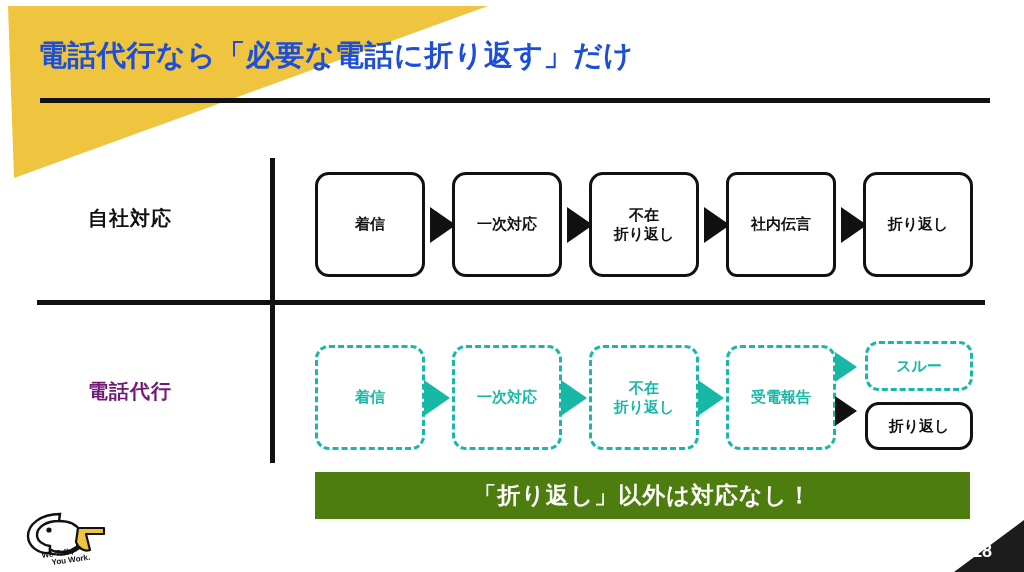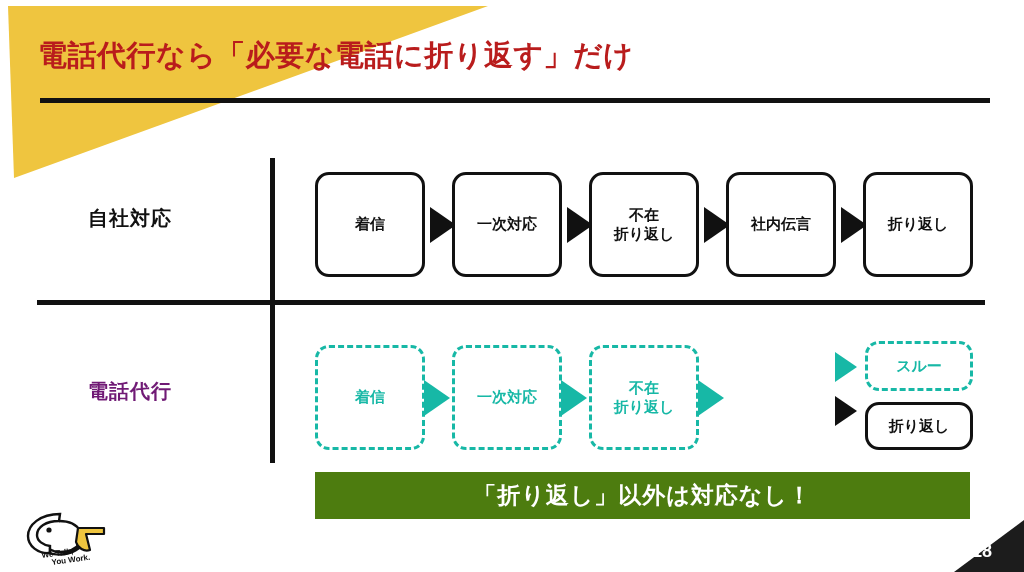--- a/index.html
+++ b/index.html
@@ -11,21 +11,21 @@
     position:relative;
   }
   #slide{position:absolute;inset:0;width:1024px;height:572px;background:#fff;overflow:hidden;}
 
   
   .wedge{position:absolute;left:0;top:0;width:500px;height:185px;z-index:1;}
 
   
   .title{
     position:absolute;left:38px;top:38px;z-index:5;
-    font-size:29px;font-weight:bold;color:#b91c1c;
+    font-size:29px;font-weight:bold;color:#1d4ed8;
     letter-spacing:0.5px;white-space:nowrap;
     line-height:1.2;
   }
   .title-rule{
     position:absolute;left:40px;top:98px;width:950px;height:5px;
     background:#111111;z-index:4;
   }
 
   
   .v-divider{position:absolute;left:270px;top:158px;width:5px;height:305px;background:#111111;z-index:3;}
@@ -108,21 +108,21 @@
   <div class="arrow arrow-dark" style="left:567px;top:207px;"></div>
 
   <div class="box box-solid" style="left:589px;top:172px;width:110px;height:105px;">
     <span>
       <span>不在</span><br>
       <span>折り返し</span>
     </span>
   </div>
   <div class="arrow arrow-dark" style="left:704px;top:207px;"></div>
 
-  <div class="box box-solid" style="left:726px;top:172px;width:110px;height:105px;">
+  <div class="box box-solid" style="left:726px;top:172px;width:110px;height:105px;border-radius:11px;">
     <span>社内伝言</span>
   </div>
   <div class="arrow arrow-dark" style="left:841px;top:207px;"></div>
 
   <div class="box box-solid" style="left:863px;top:172px;width:110px;height:105px;">
     <span>折り返し</span>
   </div>
 
   <div class="box box-dashed" style="left:315px;top:345px;width:110px;height:105px;">
     <span>着信</span>
@@ -135,20 +135,23 @@
   <div class="arrow arrow-teal" style="left:561px;top:380px;"></div>
 
   <div class="box box-dashed" style="left:589px;top:345px;width:110px;height:105px;">
     <span>
       <span>不在</span><br>
       <span>折り返し</span>
     </span>
   </div>
   <div class="arrow arrow-teal" style="left:698px;top:380px;"></div>
 
+  <div class="box box-dashed" style="left:726px;top:345px;width:110px;height:105px;">
+    <span>受電報告</span>
+  </div>
 
   <div class="arrow arrow-teal arrow-sm" style="left:835px;top:352px;"></div>
   <div class="arrow arrow-dark arrow-sm" style="left:835px;top:396px;"></div>
 
   <div class="box box-dashed" style="left:865px;top:341px;width:108px;height:50px;">
     <span>スルー</span>
   </div>
   <div class="box box-solid" style="left:865px;top:402px;width:108px;height:48px;">
     <span>折り返し</span>
   </div>

